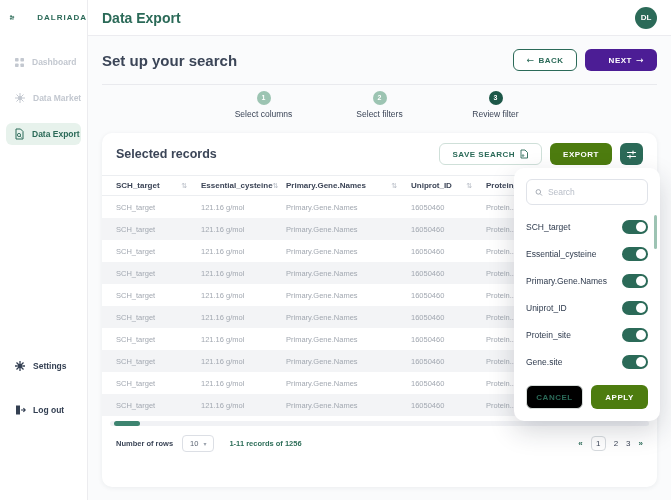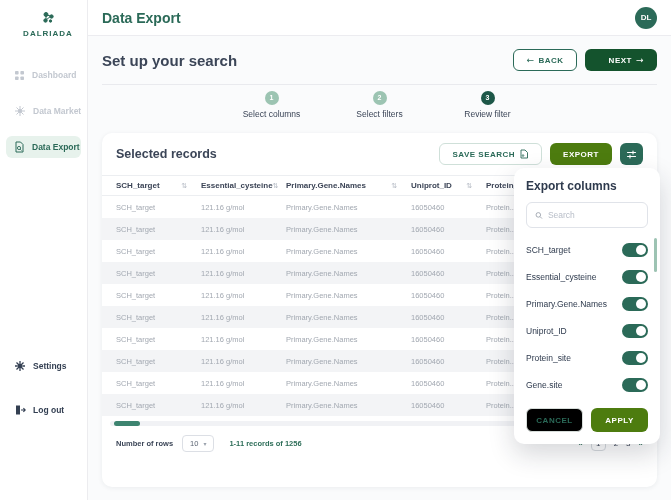--- a/index.html
+++ b/index.html
@@ -2,47 +2,47 @@
 <html><head>
 <meta charset="utf-8">
 <style>
   * { margin:0; padding:0; box-sizing:border-box; }
   html,body { width:671px; height:500px; }
   body { font-family:"Liberation Sans","DejaVu Sans",sans-serif; background:#f7f8fa; overflow:hidden; }
   .app { position:relative; width:671px; height:500px; background:#fafbfc; }
 
   
   .sidebar { position:absolute; left:0; top:0; width:88px; height:500px; background:#fff; border-right:1px solid #ececef; z-index:5; }
-  .logo { display:flex; align-items:center; gap:4px; padding:10px 0 0 9px;flex-direction:column; }
+  .logo { display:flex; align-items:center; gap:22px; padding:10px 0 0 9px; }
   .logo-text { font-size:8px; font-weight:bold; letter-spacing:1px; color:#2b6a58; }
   .nav { margin-top:26px; }
   .nav-item { display:flex; align-items:center; gap:7px; padding:5px 8px; margin:0 6px 14px 6px; border-radius:6px; color:#c3c8d0; cursor:pointer; }
   .nav-item.active { background:#e7f2ec; color:#2b6a58; }
   .nav-label { font-size:8.5px; font-weight:600; white-space:nowrap; }
   .nav-ic { display:flex; width:12px; height:12px; align-items:center; justify-content:center; }
   .nav-bottom { position:absolute; left:0; top:355px; width:100%; }
   .nav-bottom .nav-item { color:#333f52; margin-bottom:22px; }
 
   
   .main { position:absolute; left:88px; top:0; width:583px; height:500px; }
   .topbar { height:36px; background:#fff; border-bottom:1px solid #ececf0; display:flex; align-items:center; padding:0 14px; }
   .topbar-title { flex:1; font-size:14px; font-weight:bold; color:#2b6a58; }
   .avatar { width:22px; height:22px; border-radius:50%; background:#2b6a58; color:#fff; font-size:8px; font-weight:bold; display:flex; align-items:center; justify-content:center; cursor:pointer; }
 
   .subheader { height:48px; display:flex; align-items:center; padding:0 14px; }
   .subheader h1 { flex:1; font-size:15px; font-weight:600; color:#3b4557; }
   .sub-actions { display:flex; gap:8px; }
   .btn { display:inline-flex; align-items:center; justify-content:center; gap:4px; height:22px; padding:0 12px; border-radius:6px; font-size:8px; font-weight:bold; letter-spacing:.5px; cursor:pointer; border:1px solid transparent; background:none; font-family:inherit; }
   .btn.outline { border-color:#2b6a58; color:#2b6a58; background:#fff; }
-  .btn.disabled { background:#14532d; color:#fff;padding-left:23px; }
+  .btn.disabled { background:#4c1d95; color:#fff;padding-left:23px; }
   .btn .arr { font-family:"DejaVu Sans",sans-serif; font-size:9px; font-weight:normal; }
   .divider { border-top:1px solid #e9eaee; margin:0 14px; }
 
   
-  .stepper { display:flex; justify-content:center; gap:22px; padding-top:6px; height:42px; }
+  .stepper { display:flex; justify-content:center; gap:30px; padding-top:6px; height:42px; }
   .step { width:86px; text-align:center; }
   .step-circle { width:14px; height:14px; border-radius:50%; margin:0 auto; color:#fff; font-size:7px; font-weight:bold; line-height:14px; }
   .step.done .step-circle { background:#9cc4b2; }
   .step.active .step-circle { background:#1d5748; }
   .step-label { margin-top:4px; font-size:8.5px; color:#3b4557; }
 
   
   .card { position:absolute; left:14px; right:14px; top:133px; bottom:13px; background:#fff; border-radius:10px; box-shadow:0 1px 5px rgba(30,40,60,.07); }
   .card-head { height:42px; display:flex; align-items:center; padding:0 14px; gap:8px; }
   .card-title { flex:1; font-size:12.5px; font-weight:600; color:#3b4557; }
@@ -352,21 +352,20 @@
             <span class="pg-arrow">«</span>
             <span class="pg-num current">1</span>
             <span class="pg-num">2</span>
             <span class="pg-num">3</span>
             <span class="pg-arrow">»</span>
           </div>
       </div>
     </section>
 
     <div class="export-panel">
-      <div class="panel-title">Export columns</div>
       <div class="search-box">
         <svg width="9" height="9" viewBox="0 0 9 9">
           <circle cx="3.8" cy="3.8" r="2.6" fill="none" stroke="#9aa1ac" stroke-width="1"></circle>
           <line x1="5.9" y1="5.9" x2="8" y2="8" stroke="#9aa1ac" stroke-width="1"></line>
         </svg>
         <input type="text" placeholder="Search" style="">
       </div>
       <div class="toggle-list" id="toggleList">
         <div class="panel-scrollbar"></div>
       <div class="toggle-row">

